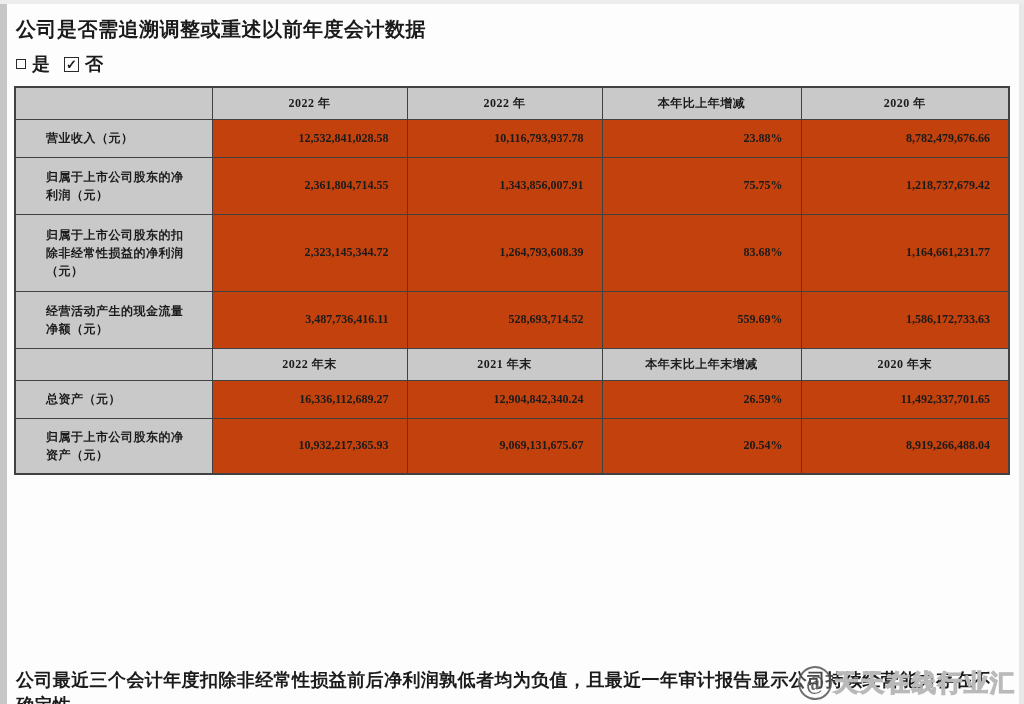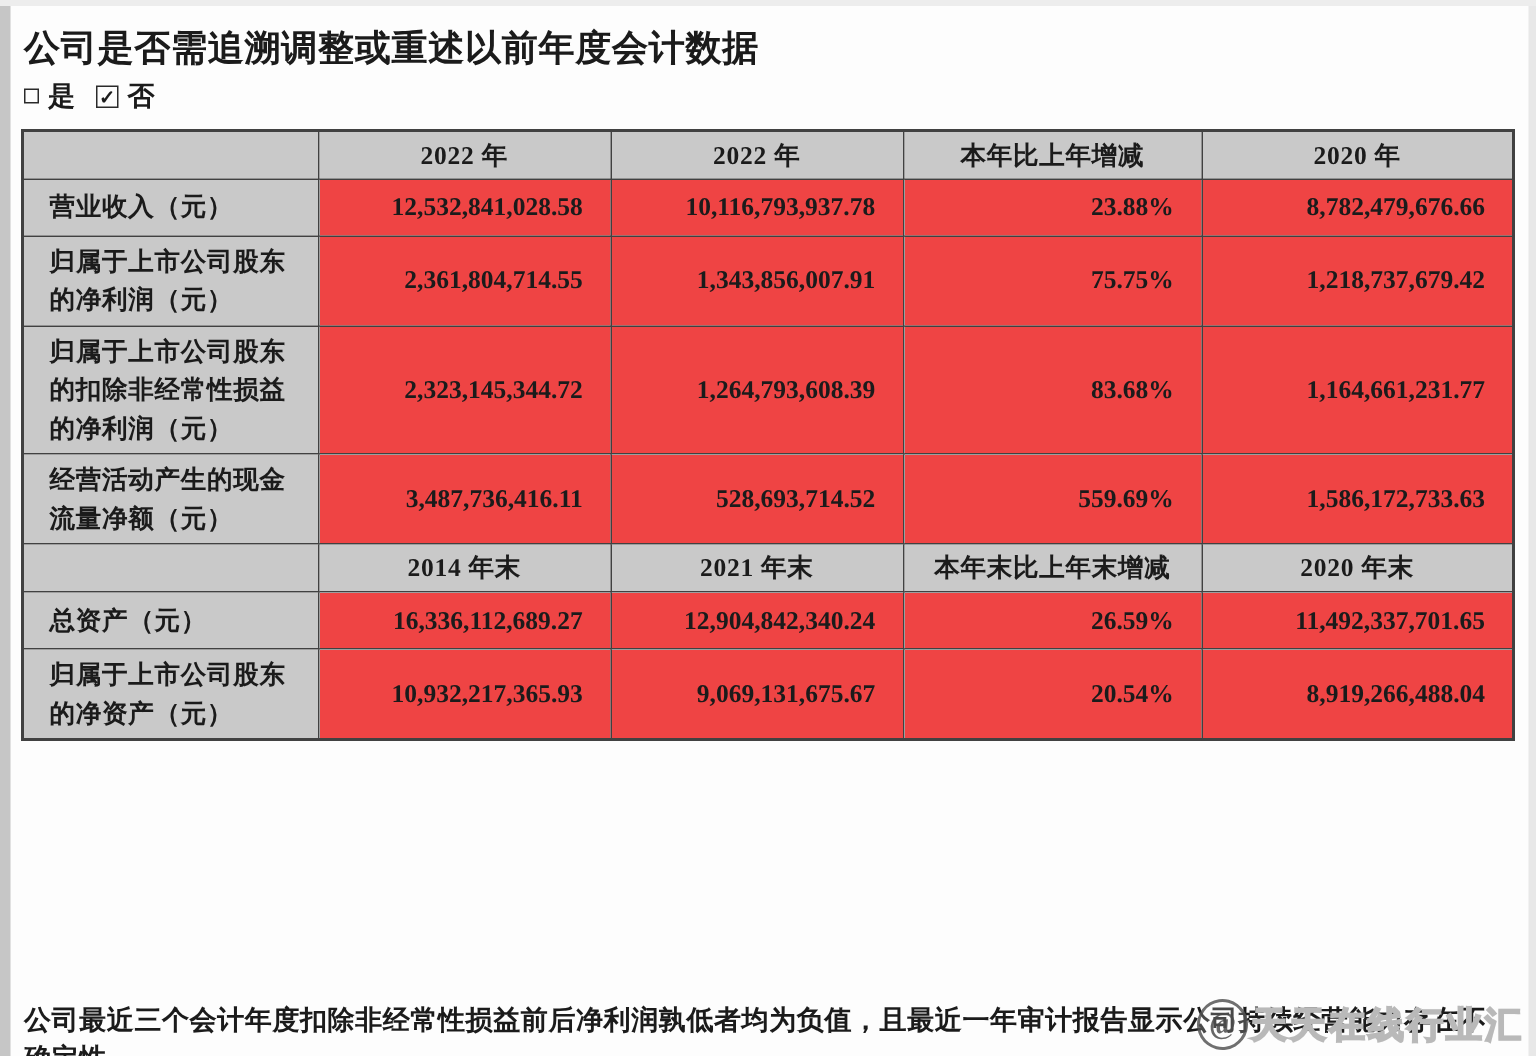--- a/index.html
+++ b/index.html
@@ -10,21 +10,21 @@
     font-family: "Liberation Serif", "DejaVu Serif", serif;
     color: #1b1b1b;
     overflow: hidden;
   }
   .edge-left  { position: absolute; left: 0; top: 0; width: 7px; height: 704px; background: #c6c6c6; }
   .edge-right { position: absolute; right: 0; top: 0; width: 5px; height: 704px; background: #e8e8e8; }
   .edge-top   { position: absolute; left: 0; top: 0; width: 1024px; height: 4px; background: #ededed; }
 
   .title {
     position: absolute; left: 16px; top: 16px;
-    font-size: 24px; font-weight: bold; letter-spacing: 0.5px; text-align: right;
+    font-size: 20px; font-weight: bold; letter-spacing: 0.5px; text-align: right;
   }
   .checkline {
     position: absolute; left: 16px; top: 52px;
     font-size: 18px; font-weight: bold;
     display: flex; align-items: center; gap: 4px;
   }
   .box {
     display: inline-block; border: 1.6px solid #2a2a2a; background: #fcfcfc;
     vertical-align: middle;
   }
@@ -34,33 +34,33 @@
     display: inline-flex; align-items: center; justify-content: center;
     font-size: 13px; line-height: 1; font-weight: bold;
   }
 
   table.fin {
     position: absolute; left: 14px; top: 86px;
     width: 994px; table-layout: fixed; border-collapse: collapse;
   }
   .fin th, .fin td {
     border: 1px solid #414141;
-    font-weight: bold; font-size: 17px; color: #1b1b1b;
+    font-weight: bold; font-size: 12px; color: #1b1b1b;
     overflow: hidden;
   }
   .fin { border: 2px solid #414141; }
   .fin th {
     background: #c9c9c9; text-align: center; letter-spacing: 0.5px;
   }
   .fin td.lbl {
     background: #c9c9c9; text-align: left;
-    padding: 4px 20px 4px 17px; line-height: 1.5; letter-spacing: 0.5px;
+    padding: 4px 20px 4px 30px; line-height: 1.5; letter-spacing: 0.5px;
   }
   .fin td.val {
-    background: #ef4444; text-align: right; padding-right: 18px;
+    background: #c2410c; text-align: right; padding-right: 18px;
   }
   .rh32 { height: 32px; }
   .rh38 { height: 38px; }
   .rh56 { height: 56px; }
   .rh57 { height: 57px; }
   .rh77 { height: 77px; }
 
   .footnote {
     position: absolute; left: 16px; top: 652px; width: 990px;
     font-size: 18px; font-weight: bold; line-height: 25px; letter-spacing: 0.4px; margin-top: 16px;
@@ -150,21 +150,21 @@
     <td class="val">528,693,714.52</td>
     <td class="val">559.69%</td>
     <td class="val">1,586,172,733.63</td>
   </tr>
 
 
 
 
   <tr class="rh32">
     <th></th>
-    <th>2014 年末</th>
+    <th>2022 年末</th>
     <th>2021 年末</th>
     <th>本年末比上年末增减</th>
     <th>2020 年末</th>
   </tr>
 
   <tr class="rh38">
     <td class="lbl">总资产（元）</td>
     <td class="val">16,336,112,689.27</td>
     <td class="val">12,904,842,340.24</td>
     <td class="val">26.59%</td>

